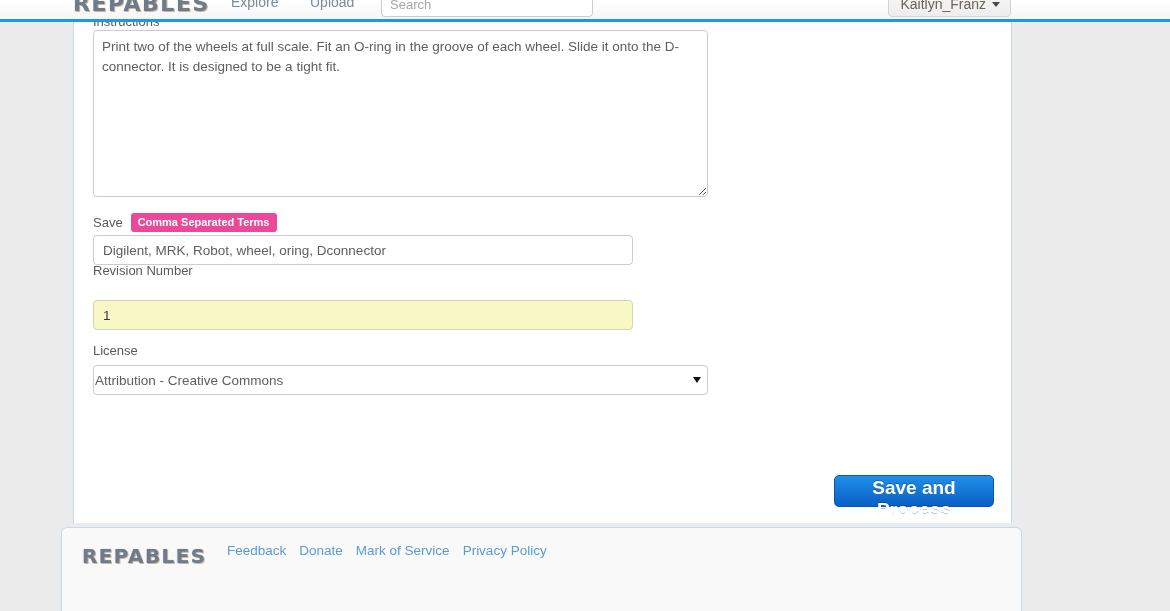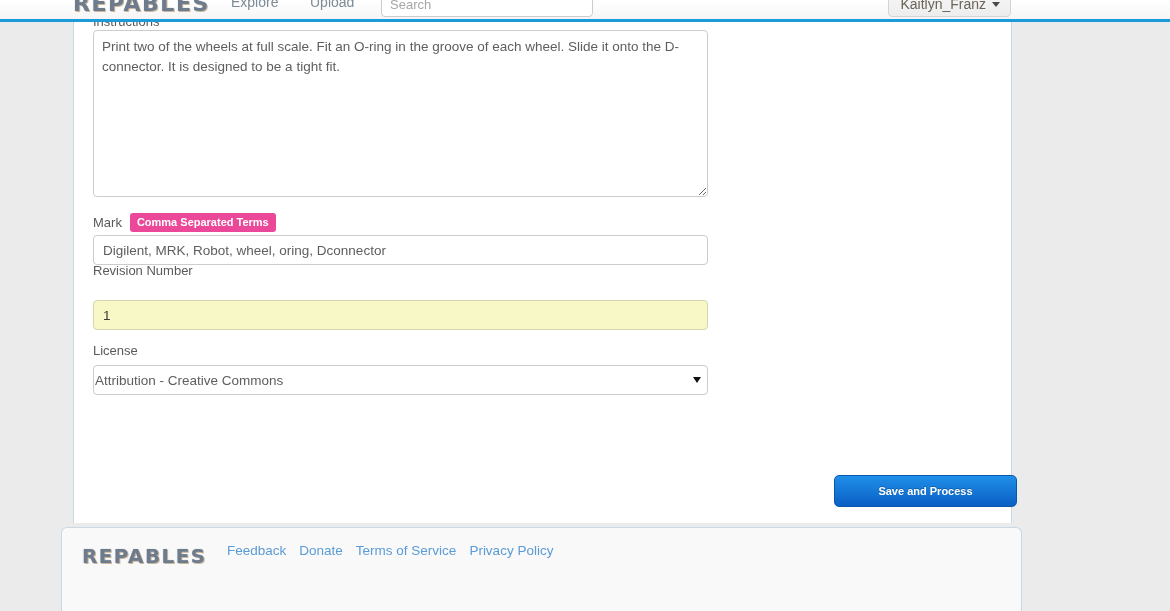--- a/index.html
+++ b/index.html
@@ -150,21 +150,21 @@
     padding: 6px 8px;
     resize: both;
     outline: none;
     overflow: hidden;
   }
 
   .input-text {
     position: absolute;
     left: 19px;
     box-sizing: border-box;
-    width: 615px;
+    width: 540px;
     height: 30px;
     border: 1px solid #cccccc;
     border-radius: 4px;
     background: #ffffff;
     font-family: "Liberation Sans", sans-serif;
     font-size: 13.5px;
     color: #5e5e5e;
     padding: 4px 9px;
     outline: none;
   }
@@ -226,29 +226,29 @@
     font-size: 13.5px;
     color: #555555;
     white-space: nowrap;
     cursor: default;
   }
 
   .btn-save {
     position: absolute;
     left: 760px;
     top: 453px;
-    width: 183px;
+    width: 160px;
     height: 32px;
     box-sizing: border-box;
     background: linear-gradient(to bottom, #1f8fe8 0%, #0b5fc4 100%);
     border: 1px solid #0a57b0;
     border-radius: 5px;
     color: #ffffff;
     font-family: "Liberation Sans", sans-serif;
-    font-size: 11px;
+    font-size: 19px;
     font-weight: bold;
     cursor: pointer;
     text-shadow: 0 -1px 0 rgba(0,0,0,0.25);
   }
 
   
   .footer-panel {
     position: absolute;
     left: 61px;
     top: 527px;
@@ -303,36 +303,36 @@
     <span class="caret"></span>
   </div>
 </div>
 
 <div class="content-panel">
 
   <div class="field-label label-instructions">Instructions</div>
   <textarea class="ta-instructions" style="">Print two of the wheels at full scale. Fit an O-ring in the groove of each wheel. Slide it onto the D-connector. It is designed to be a tight fit.</textarea>
 
   <div class="field-label label-tags">
-    <span>Mark</span><span class="badge">Comma Separated Terms</span>
+    <span>Save</span><span class="badge">Comma Separated Terms</span>
   </div>
   <input class="input-text input-tags" type="text" value="Digilent, MRK, Robot, wheel, oring, Dconnector" style="">
 
   <div class="field-label label-revision">Revision Number</div>
   <input class="input-text input-revision" type="text" value="1" style="">
 
   <div class="field-label label-license">License</div>
   <select class="select-license"><option>Attribution - Creative Commons</option><option>Attribution-ShareAlike - Creative Commons</option><option>Attribution-NoDerivs - Creative Commons</option><option>Attribution-NonCommercial - Creative Commons</option><option>Public Domain</option><option>All Rights Reserved</option></select>
   <span class="select-arrow"></span>
 
 
   <button class="btn-save">Save and Process</button>
 </div>
 
 <div class="footer-panel">
   <div class="footer-brand">REPABLES</div>
   <div class="footer-links">
     <a href="#">Feedback</a>
     <a href="#">Donate</a>
-    <a href="#">Terms of Service</a>
+    <a href="#">Mark of Service</a>
     <a href="#">Privacy Policy</a>
   </div>
 </div>
 
 </body></html>

